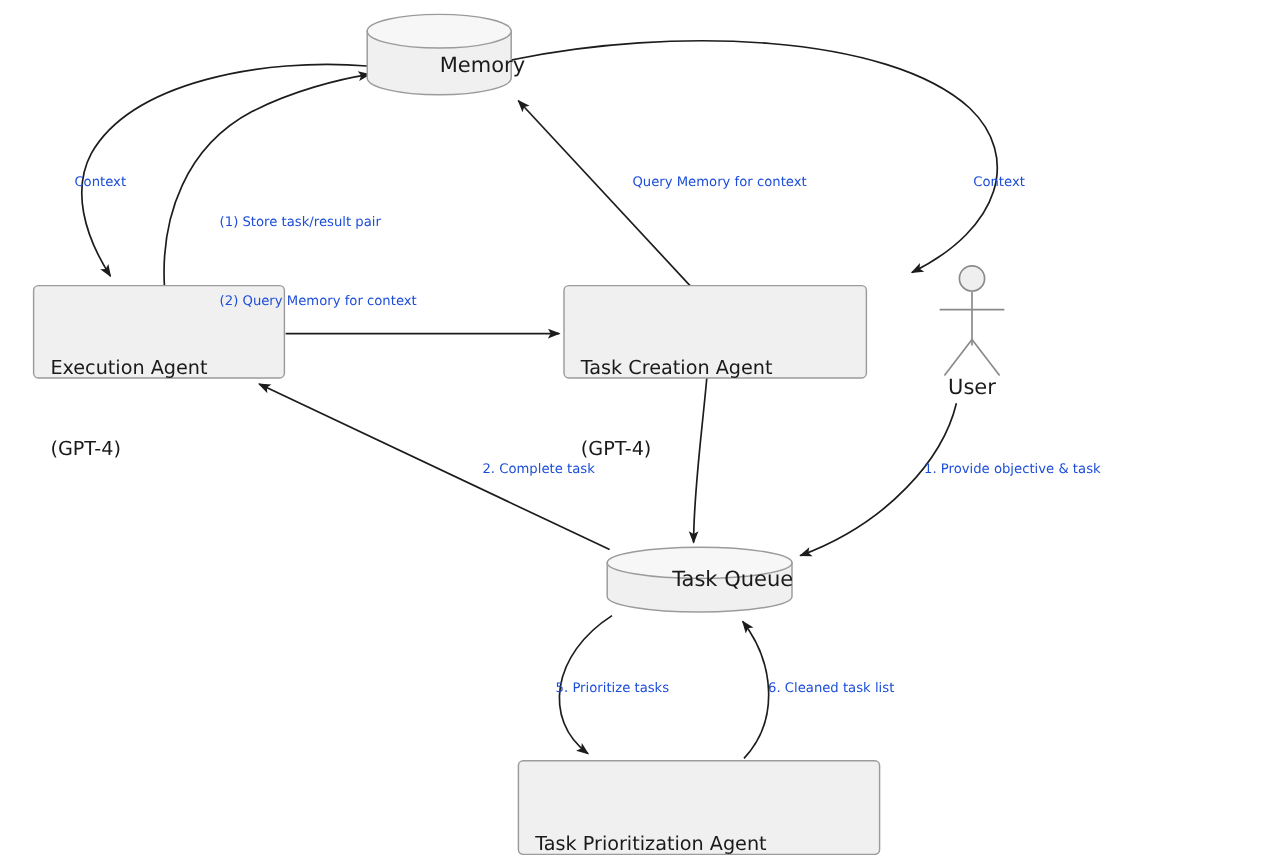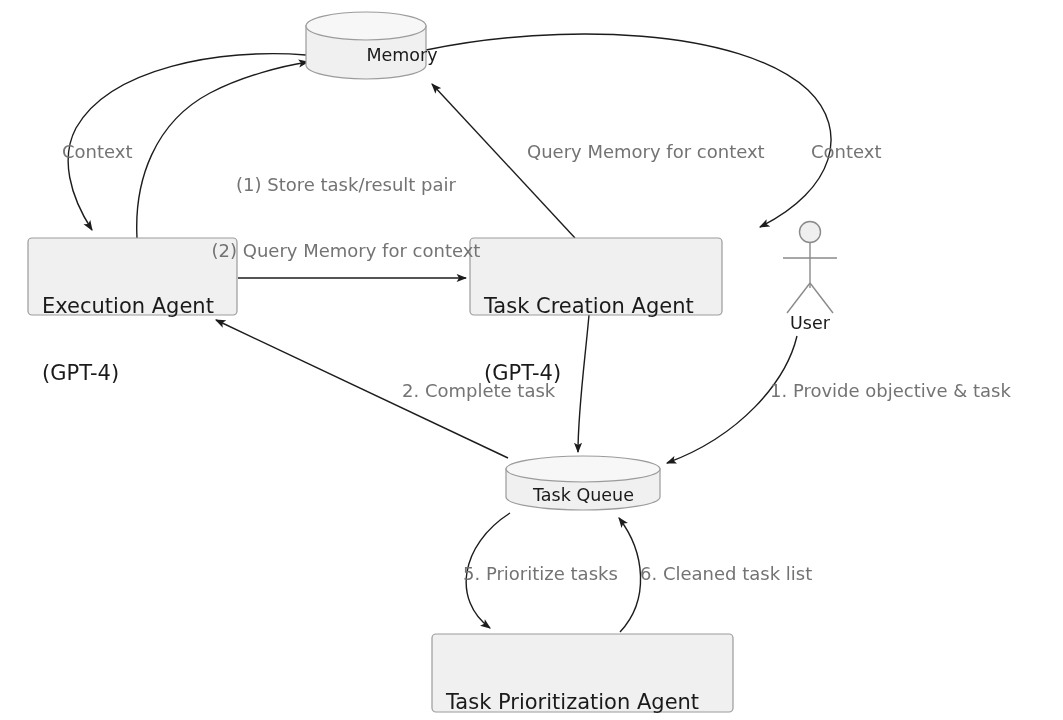--- a/index.html
+++ b/index.html
@@ -54,27 +54,27 @@
   .node-label {
     position: absolute;
     font-size: 17.5px;
     color: #1a1a1a;
     line-height: 22px;
     white-space: pre;
     pointer-events: none;
   }
   .edge-label {
     position: absolute;
-    font-size: 18px;
-    color: #737373;
+    font-size: 11px;
+    color: #1d4ed8;
     line-height: 22px;
     white-space: pre;
   }
   .box-label {
-    font-size: 21px;
+    font-size: 16px;
     line-height: 23px;
   }
   .centered {
     text-align: center;
   }
 </style>
 </head>
 <body>
 
 <div id="diagram-root">
@@ -150,32 +150,32 @@
   <div class="node-label" style="left:42px; top:251px; width:200px;">
     <div class="box-label">Execution Agent</div>
     <div class="box-label">(GPT-4)</div>
   </div>
 
   <div class="node-label" style="left:484px; top:251px; width:240px;">
     <div class="box-label">Task Creation Agent</div>
     <div class="box-label">(GPT-4)</div>
   </div>
 
-  <div class="node-label centered" style="left:506px; top:484px; width:155px;">Task Queue</div>
+  <div class="node-label centered" style="left:506px; top:472px; width:155px;text-align:right;">Task Queue</div>
 
   <div class="node-label" style="left:446px; top:647px; width:290px;">
     <div class="box-label">Task Prioritization Agent</div>
     
   </div>
 
   <div class="node-label centered" style="left:770px; top:312px; width:80px;">User</div>
 
   <div class="edge-label" style="left:62px; top:141px;">Context</div>
 
-  <div class="edge-label" style="left:196px; top:130px; width:300px; text-align:center;">
+  <div class="edge-label" style="left:183px; top:130px; width:300px; ">
     <div>(1) Store task/result pair</div>
     <div>(2) Query Memory for context</div>
   </div>
 
   <div class="edge-label" style="left:527px; top:141px;">Query Memory for context</div>
 
   <div class="edge-label" style="left:811px; top:141px;">Context</div>
 
 
   <div class="edge-label" style="left:402px; top:380px;">2. Complete task</div>

